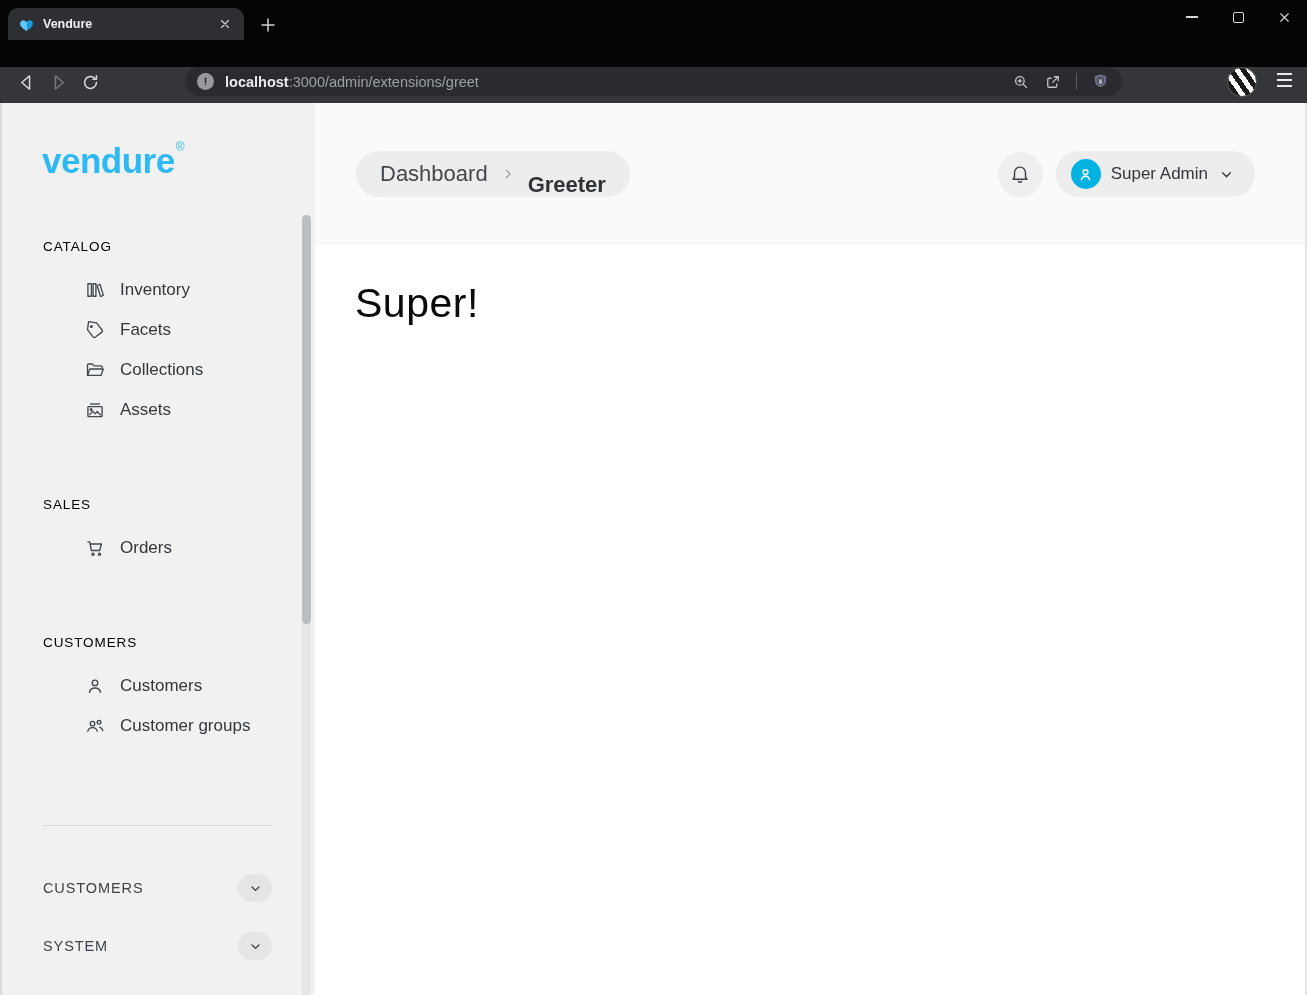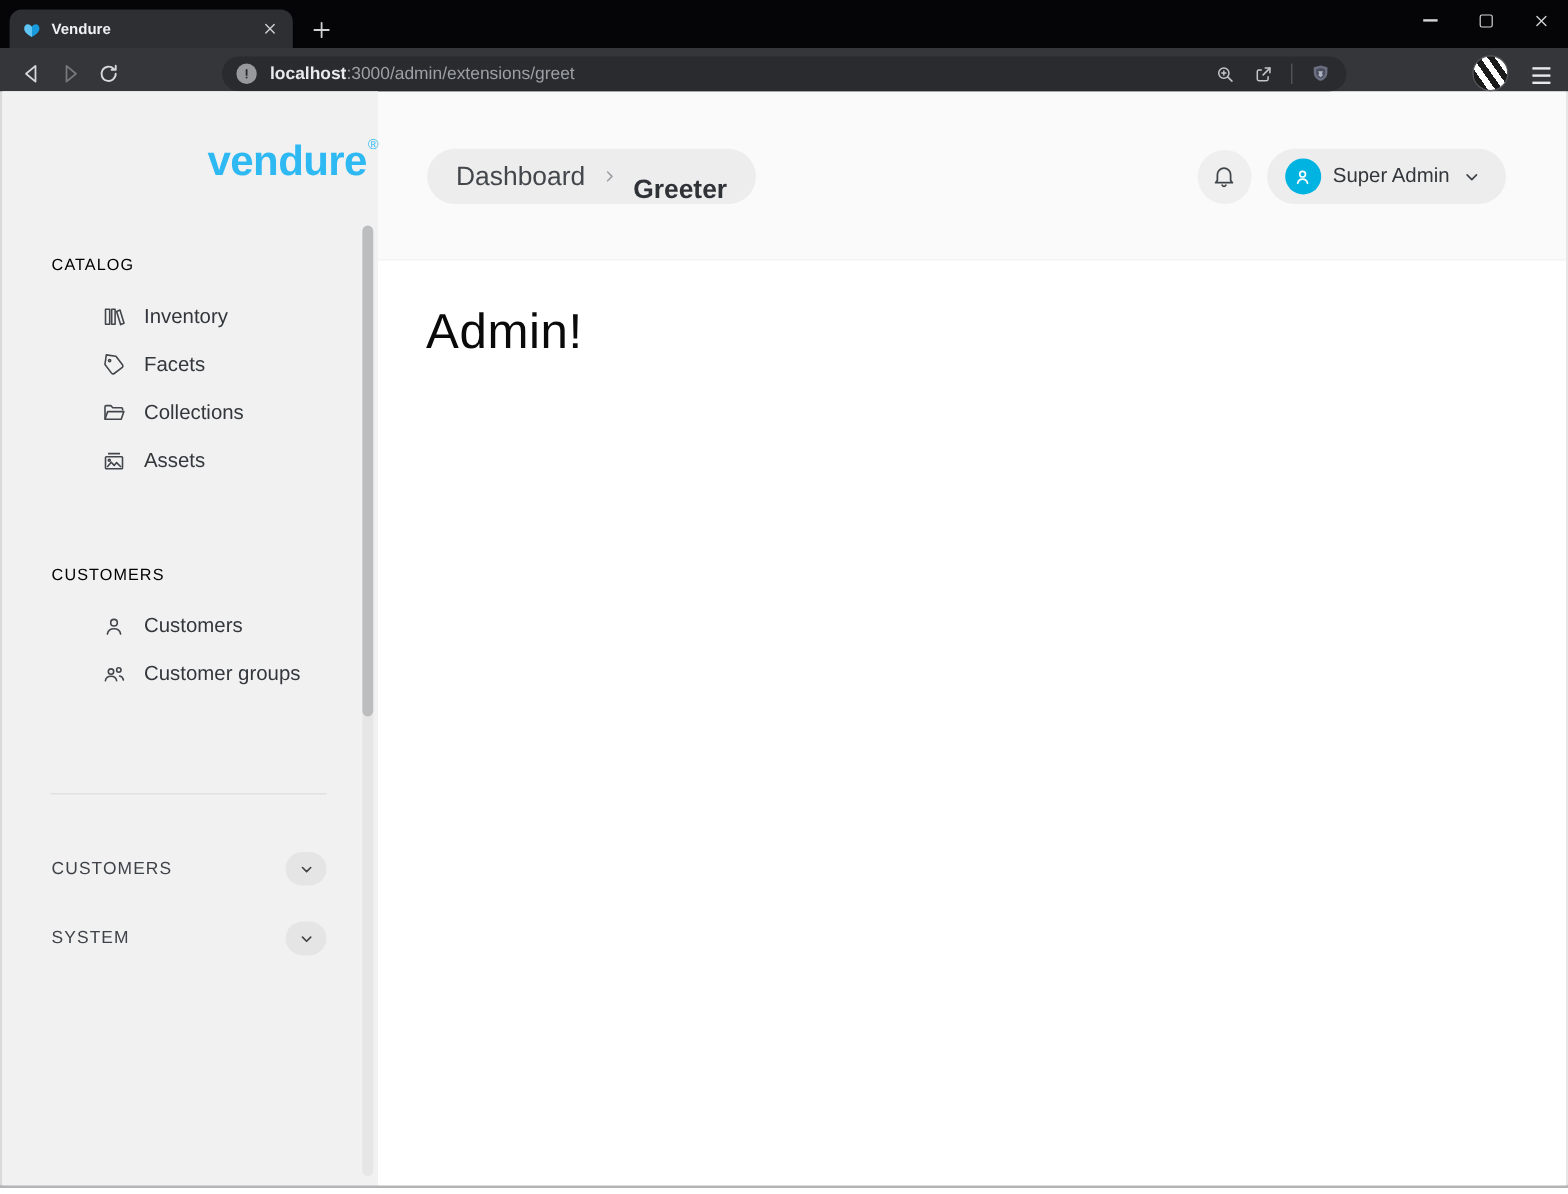--- a/index.html
+++ b/index.html
@@ -15,21 +15,21 @@
   .tab-title { margin-left:8px; font-size:12.5px; font-weight:700; color:#eef0f1; flex:1; }
   .tab-close { width:18px; height:18px; display:inline-flex; align-items:center; justify-content:center; color:#cfd1d3; }
   .newtab { position:absolute; left:256px; top:13px; width:24px; height:24px; display:flex;
             align-items:center; justify-content:center; color:#cfd1d3; }
   .win-controls { position:absolute; right:0; top:0; height:34px; display:flex; align-items:center; }
   .win-btn { width:46px; height:34px; display:flex; align-items:center; justify-content:center; color:#d4d5d6; }
   .min-glyph { display:block; width:12px; height:1.5px; background:#d4d5d6; }
   .max-glyph { display:block; width:11px; height:11px; border:1.5px solid #d4d5d6; border-radius:2px; }
 
   
-  .toolbar { position:relative; height:36px; background:#35363a; display:flex; align-items:flex-end; padding:0 10px; }
+  .toolbar { position:relative; height:36px; background:#35363a; display:flex; align-items:flex-start; padding:0 10px;margin-top:27px; }
   .nav-btn { width:32px; height:30px; display:flex; align-items:center; justify-content:center; color:#d6d8da; }
   .nav-btn.disabled { color:#76787b; }
   .urlbar { margin-left:79px; width:937px; height:29px; background:#2a2b2f; border-radius:15px;
             display:flex; align-items:center; padding:0 12px; }
   .site-info { width:17px; height:17px; border-radius:50%; background:#97999d; display:flex;
                align-items:center; justify-content:center; color:#2a2b2f; flex:none; }
   .url-text { margin-left:11px; font-size:14.5px; color:#9aa0a6; white-space:nowrap; }
   .url-text b { color:#e8eaed; font-weight:700; }
   .urlbar-right { margin-left:auto; display:flex; align-items:center; color:#c3c6c9; }
   .urlbar-right .ic { display:inline-flex; margin-left:14px; }
@@ -40,21 +40,21 @@
               justify-content:center; gap:4px; align-items:center; }
   .menu-btn i { display:block; width:15px; height:1.8px; background:#e8eaed; }
 
   
   .page { display:flex; height:912px; border-left:2px solid #dadada; border-right:2px solid #e6e6e6; background:#fff; }
   .frame-bottom { height:2px; background:#b2b4b6; }
   .frame-below { height:5px; background:#ffffff; }
 
   
   .sidebar { position:relative; width:313px; background:#f1f1f2; flex:none; }
-  .logo { margin:37px 0 0 40px; font-size:35px; font-weight:700; letter-spacing:-0.5px; color:#2fb9f3;text-align:right; }
+  .logo { margin:37px 0 0 40px; font-size:35px; font-weight:700; letter-spacing:-0.5px; color:#2fb9f3; }
   .logo sup { font-size:12px; font-weight:400; vertical-align:22px; margin-left:1px; }
   .nav-section { margin-top:58px; }
   .nav-section.gap { margin-top:67px; }
   .nav-label { margin-left:41px; font-size:13.5px; font-weight:500; letter-spacing:0.9px; color:#000000; }
   .nav-items { list-style:none; margin-top:16px; }
   .nav-item { height:40px; display:flex; align-items:center; padding-left:43px; color:#33373b; font-size:17px; cursor:pointer;margin-left:40px; }
   .nav-item .nicon { width:20px; height:20px; margin-right:15px; color:#43474b; display:inline-flex; flex:none; }
   .side-divider { height:1px; background:#dddddd; margin:79px 43px 0 40px; }
   .collapsed-row { height:44px; margin-top:40px; display:flex; align-items:center; justify-content:space-between;
                    padding:0 43px 0 41px; }
@@ -233,20 +233,35 @@
                   <rect x="3.5" y="8" width="17" height="12" rx="0.8"></rect>
                   <circle cx="7.3" cy="11.5" r="1"></circle>
                   <path d="M5.2 18.2l4-4.8 3 3.2 2.4-2.8 4.4 4.4"></path>
                 </svg>
             </span>
             <span>Assets</span>
           </li>
         </ul>
       </div>
 
+      <div class="nav-section gap">
+        <div class="nav-label">SALES</div>
+        <ul class="nav-items">
+          <li class="nav-item">
+            <span class="nicon">
+              <svg viewBox="0 0 24 24" width="20" height="20" fill="none" stroke="currentColor" stroke-width="1.6" stroke-linecap="round" stroke-linejoin="round">
+                  <circle cx="9.6" cy="19.6" r="1.3"></circle>
+                  <circle cx="17.4" cy="19.6" r="1.3"></circle>
+                  <path d="M3.5 4.6h2.1l2.1 10.4h9.9l2.1-7.8H6.2"></path>
+                </svg>
+            </span>
+            <span>Orders</span>
+          </li>
+        </ul>
+      </div>
 
       <div class="nav-section gap">
         <div class="nav-label">CUSTOMERS</div>
         <ul class="nav-items">
           <li class="nav-item">
             <span class="nicon">
               <svg viewBox="0 0 24 24" width="20" height="20" fill="none" stroke="currentColor" stroke-width="1.6" stroke-linecap="round">
                   <circle cx="12" cy="8.3" r="3.3"></circle>
                   <path d="M5.4 19.6c.6-3.5 3.3-5.2 6.6-5.2s6 1.7 6.6 5.2"></path>
                 </svg>
@@ -320,20 +335,20 @@
             <span class="user-name">Super Admin</span>
             <span class="user-chev">
               <svg viewBox="0 0 24 24" width="17" height="17" fill="none" stroke="currentColor" stroke-width="2" stroke-linecap="round" stroke-linejoin="round">
                   <polyline points="6.5 9.5 12 15 17.5 9.5"></polyline>
                 </svg>
             </span>
           </div>
         </div>
       </header>
       <div class="content">
-        <h1 class="greeting">Admin!</h1>
+        <h1 class="greeting">Super!</h1>
       </div>
     </main>
   </div>
 
   <div class="frame-bottom"></div>
   <div class="frame-below"></div>
 </div>
 
 </body></html>

